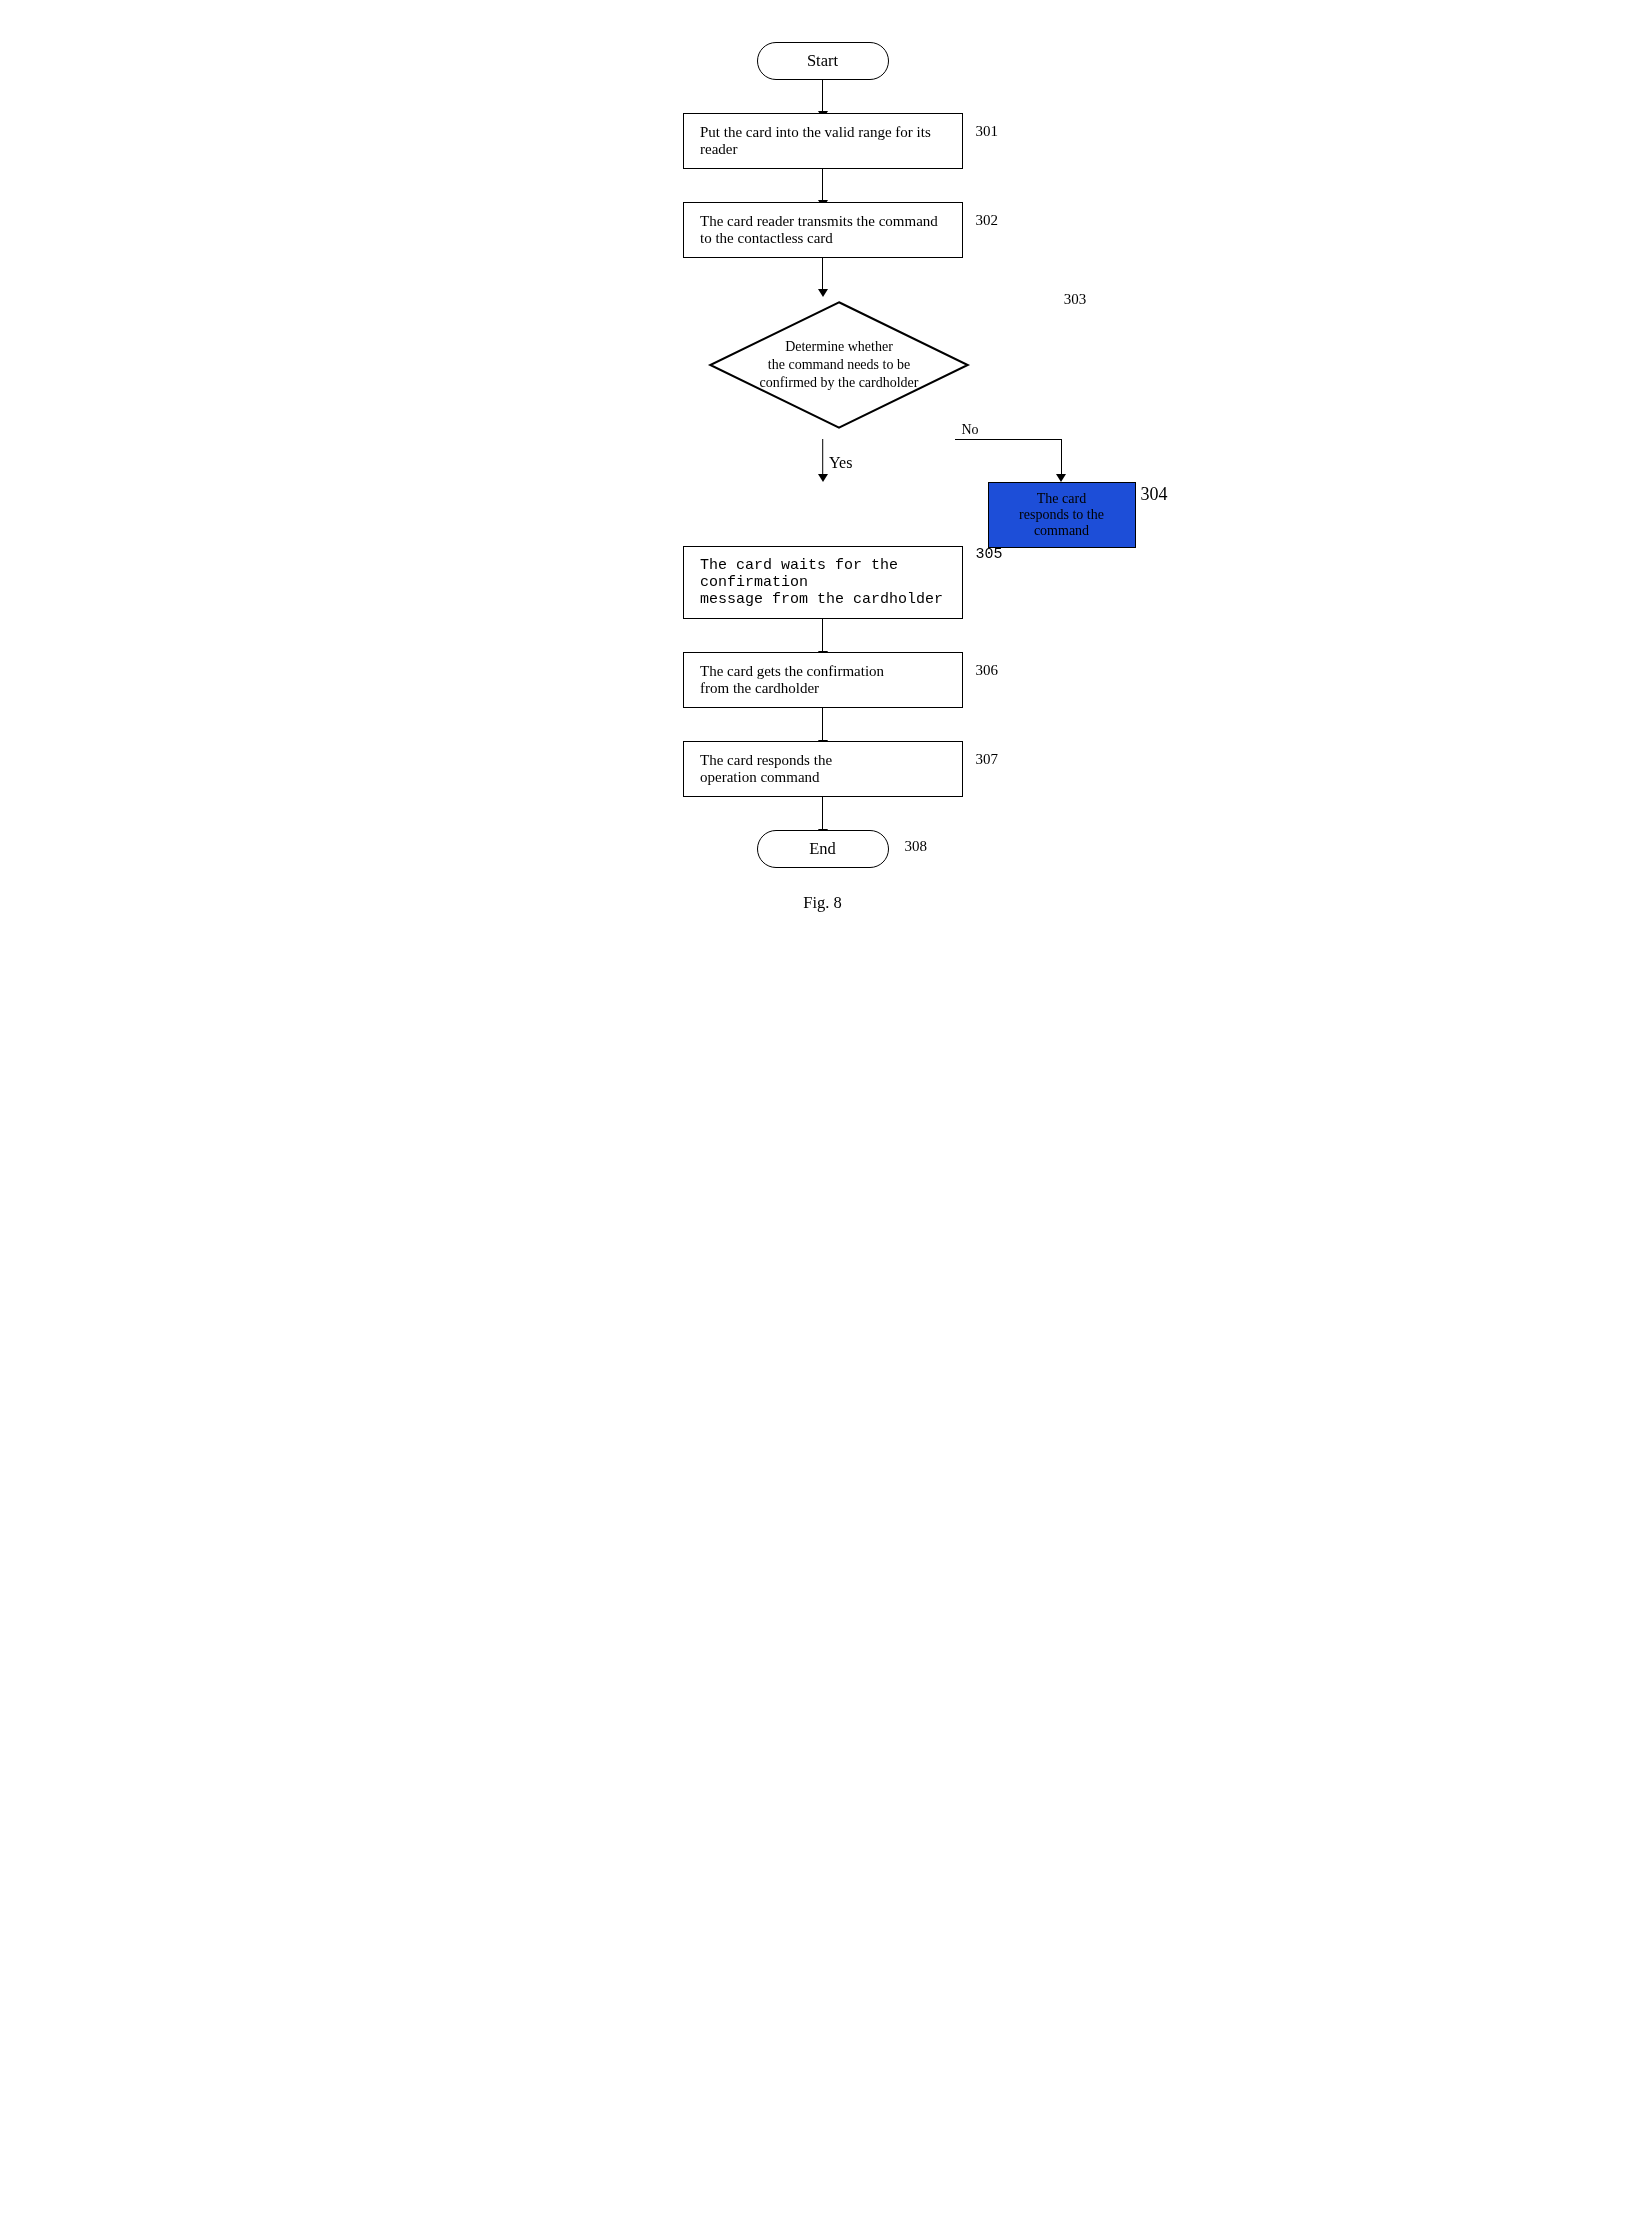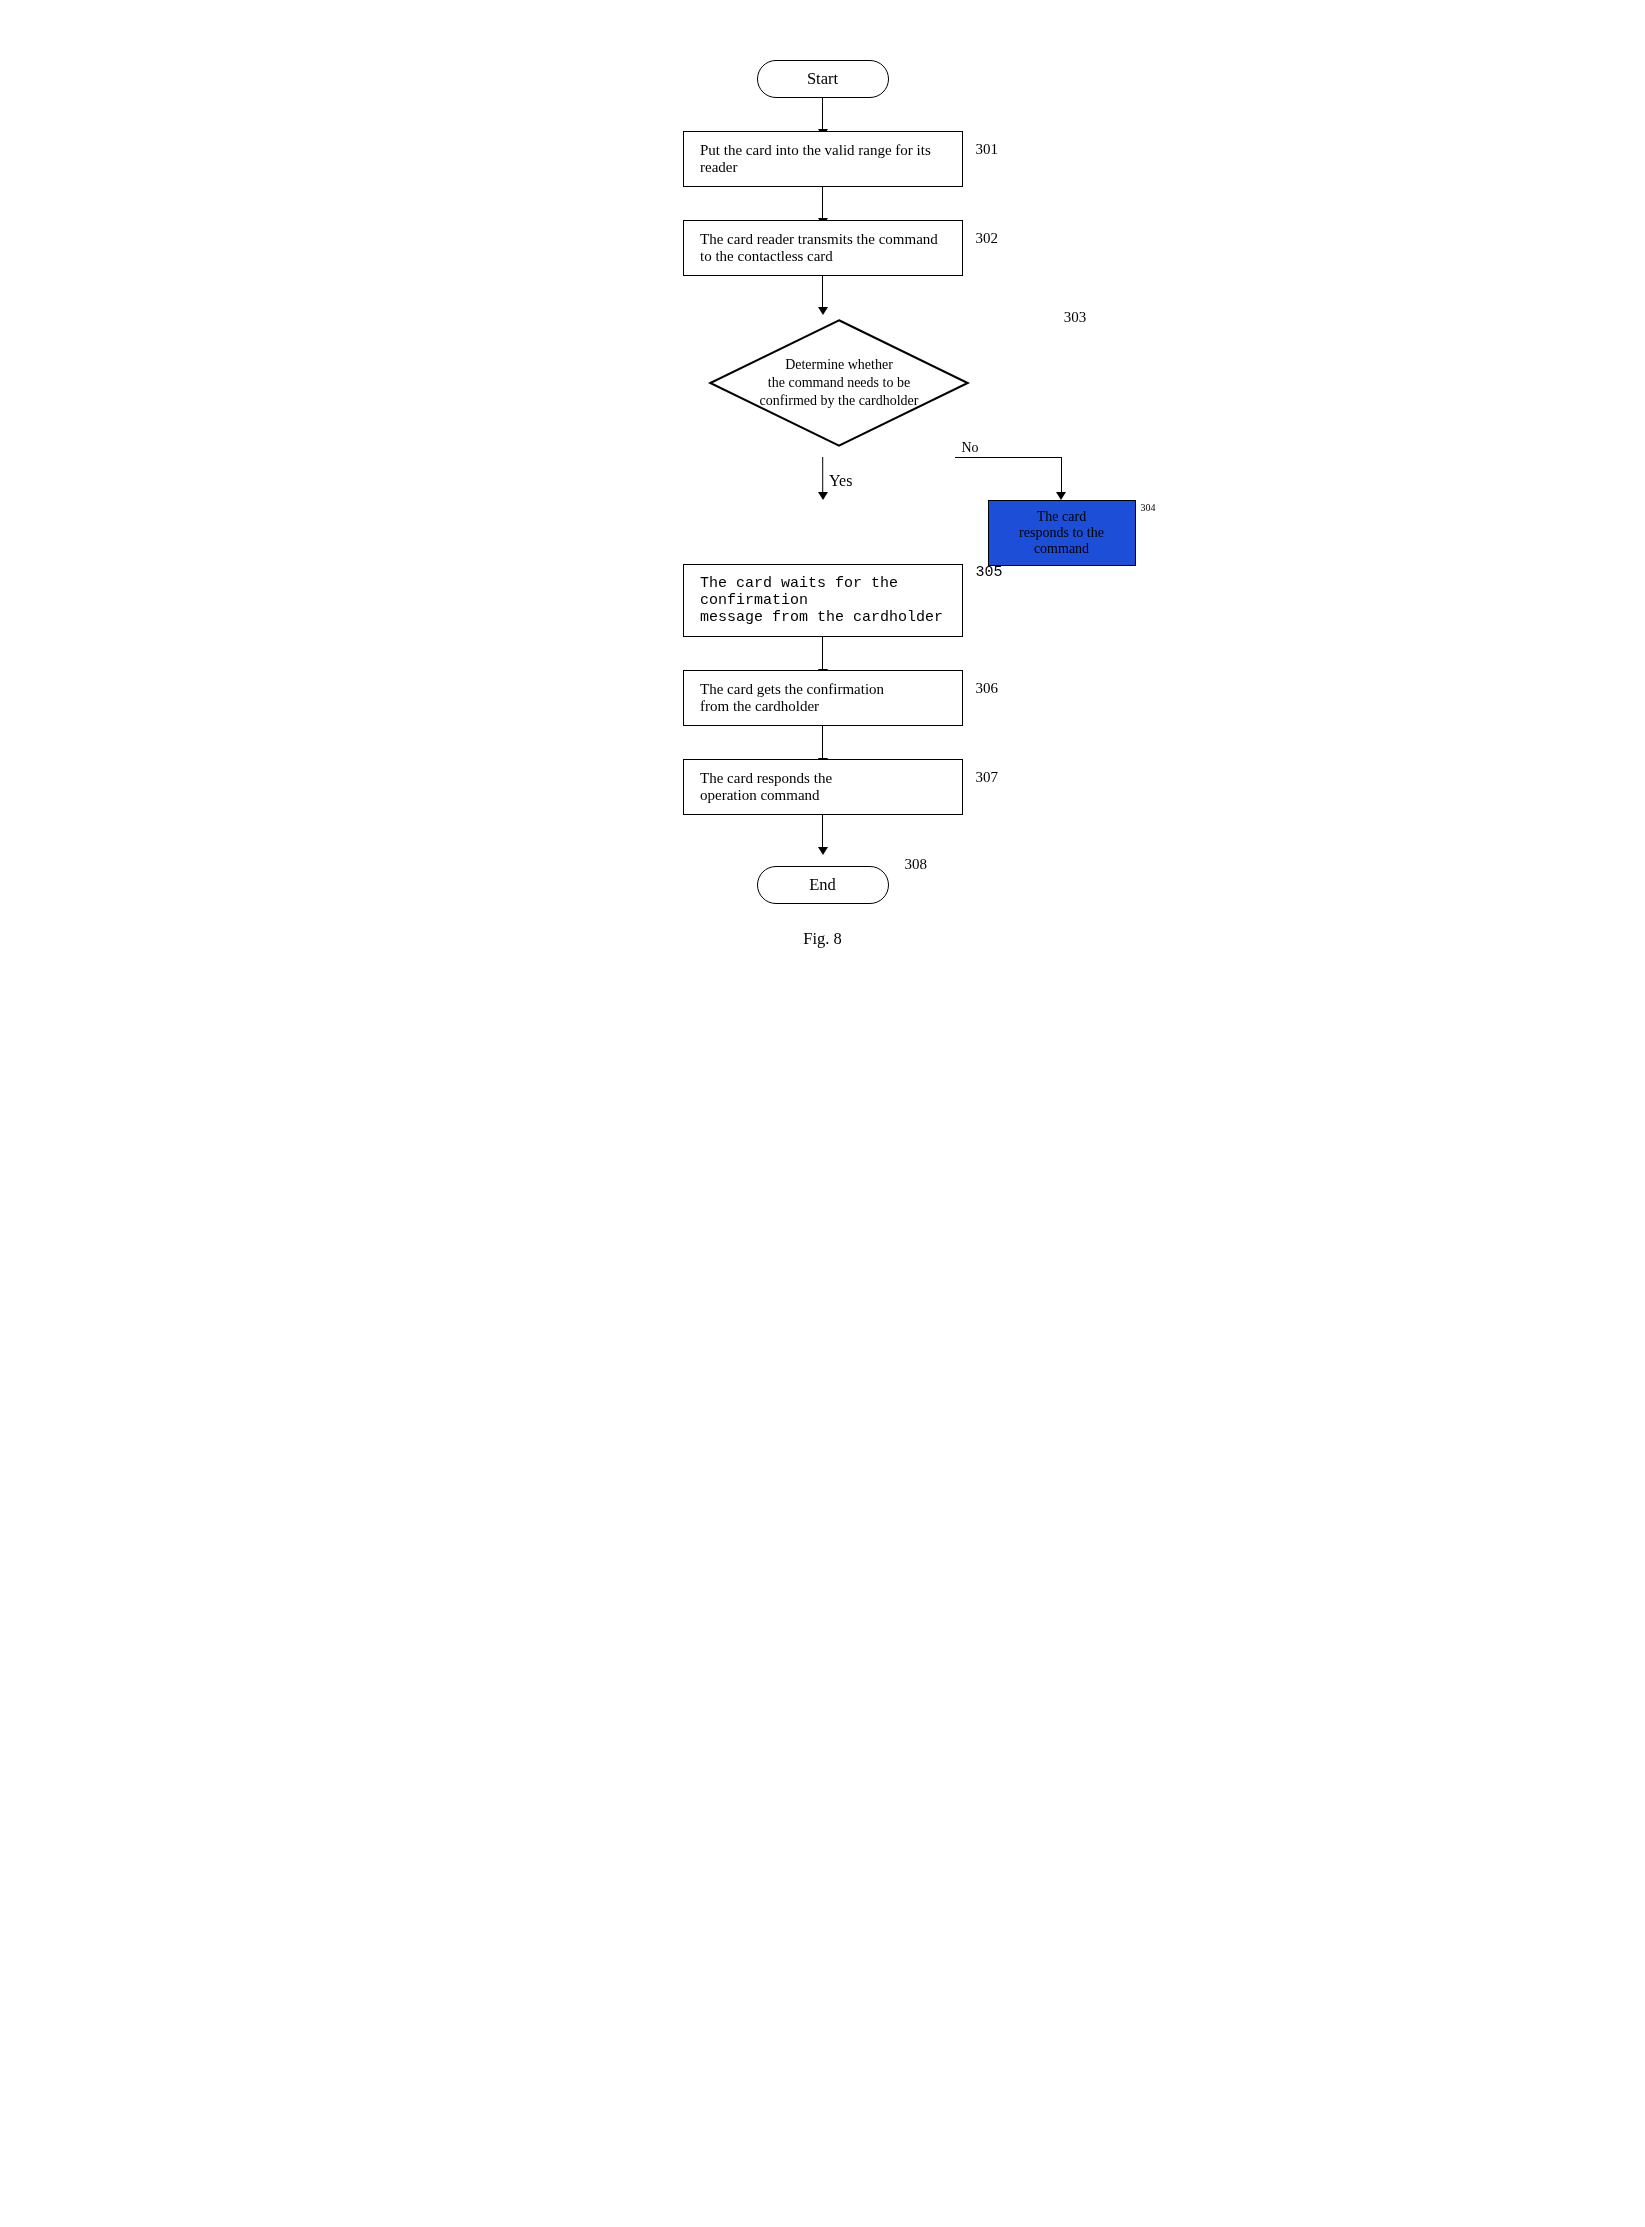--- a/index.html
+++ b/index.html
@@ -20,21 +20,20 @@
 
     
     .terminal {
       border: 1.6px solid #000;
       border-radius: 25px;
       padding: 8.2px 33px;
       font-size: 16.5px;
       text-align: center;
       background: #fff;
       min-width: 132px;
-      margin-top: 18px;
     }
 
     
     .process {
       border: 1.6px solid #000;
       padding: 10px 16.5px;
       font-size: 15px;
       background: #fff;
       width: 280px;
     }
@@ -163,21 +162,21 @@
         <div style="position:absolute; left:calc(50% + 139px); top:-16.5px; font-size:14px;">No</div>
 
         <div style="position:absolute; left:calc(50% + 238px); top:0; width:1.6px; height:41px; background:#000;"></div>
 
         <div style="position:absolute; left:calc(50% + 238px); top:35px; transform:translateX(-50%); width:0; height:0; border-left:5.8px solid transparent; border-right:5.8px solid transparent; border-top:8.2px solid #000;"></div>
 
         <div style="position:absolute; left:calc(50% + 165px); top:43px; width:148px; border:1.6px solid #000; padding:8.2px 6.6px; font-size:14px; text-align:center; background:#1d4ed8; white-space:pre-line;">The card
 responds to the
 command</div>
 
-        <span style="position:absolute; left:calc(50% + 318px); top:45px; font-size:10px;">304</span>
+        <span style="position:absolute; left:calc(50% + 318px); top:45px; font-size:18px;">304</span>
 
       </div>
 
     </div>
   </div>
 
   <div class="section" style="position:relative; margin-top:8.2px;font-family:Liberation Mono, monospace;">
     <div class="process" style="white-space: pre-line;">The card waits for the confirmation
 message  from the cardholder</div>
     <span class="ref-label" style="left: calc(50% + 153px); top: 0;">305</span>

